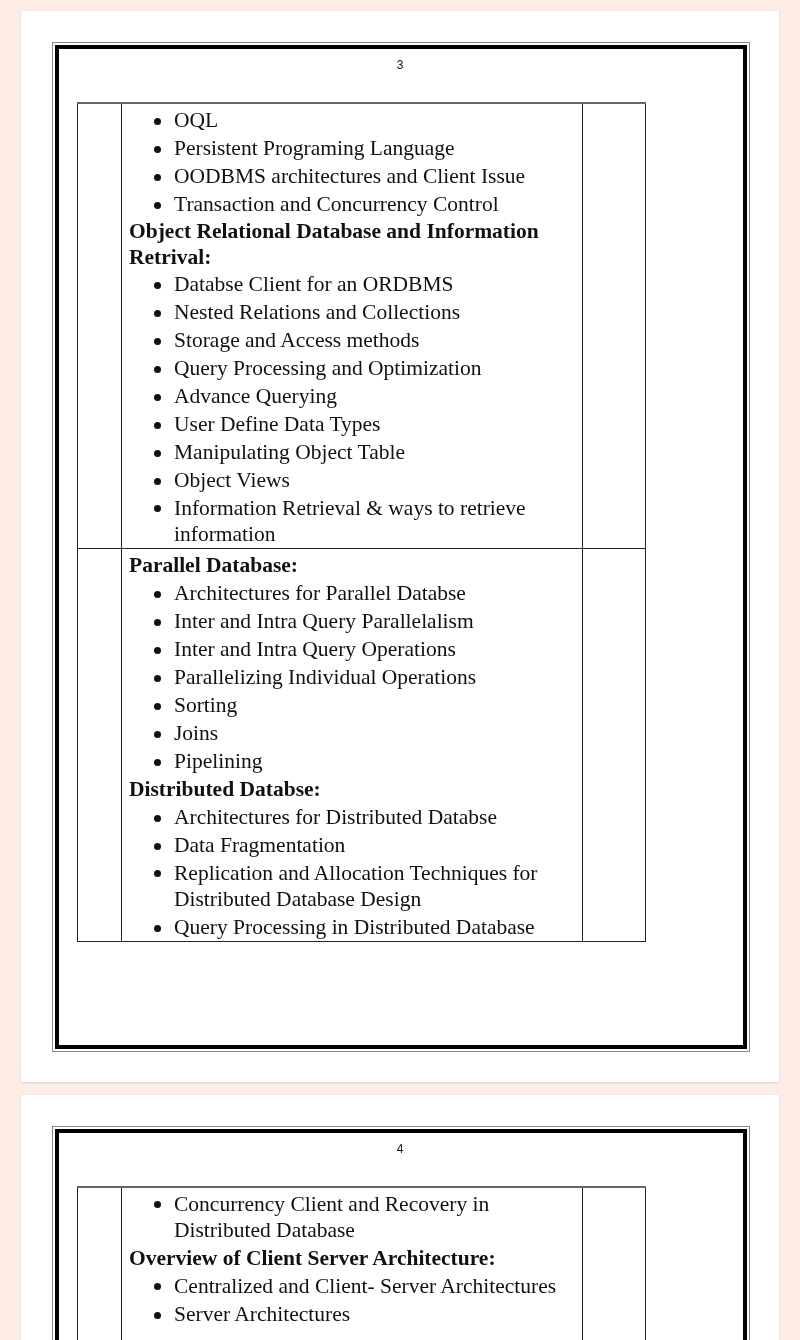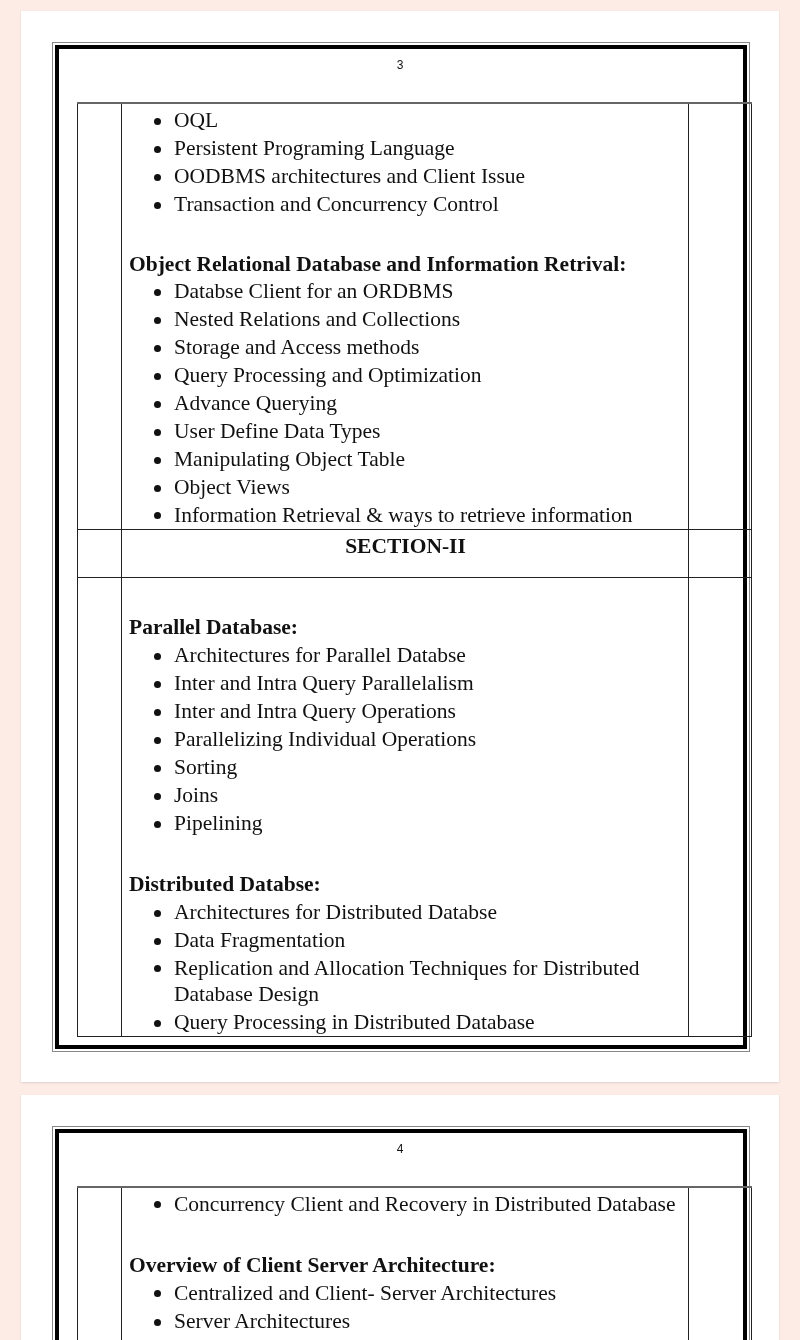--- a/index.html
+++ b/index.html
@@ -32,40 +32,40 @@
   .page-1 .frame { top: 31px; height: 1008px; }
   .page-2 .frame { top: 31px; height: 400px; }
   .page-num {
     position: absolute; left: 0; right: 0; top: 16px;
     text-align: center;
     font-family: "Liberation Sans", sans-serif;
     font-size: 12px;
   }
   table.syl {
     position: absolute; left: 56px;
-    width: 675px;
+    width: 569px;
     border-collapse: collapse;
     table-layout: fixed;
   }
   .page-1 table.syl { top: 54px; }
   .page-2 table.syl { top: 54px; }
   table.syl td {
     border: 1px solid #222;
     vertical-align: top;
     padding: 0;
   }
   table.syl tr.row-top td { border-top: 2px solid #666; }
   td.c1 { width: 43px; }
   td.c3 { width: 62px; }
   td.c2 {
     padding: 2px 6px 0 7px !important;
     font-size: 21.5px;
     line-height: 28px;
   }
-  .heading { font-weight: bold; margin-top: 33px; }
+  .heading { font-weight: bold; }
   ul.items { list-style: none; margin: 0; padding: 0; }
   ul.items li {
     position: relative;
     padding-left: 45px;
     line-height: 28px;
   }
   ul.items li.wrap { line-height: 26px; padding-top: 1px; padding-bottom: 1px; }
   ul.items li::before {
     content: "";
     position: absolute; left: 25px; top: 12px;
@@ -106,25 +106,20 @@
           <li>Nested Relations and Collections</li>
           <li>Storage and Access methods</li>
           <li>Query Processing and Optimization</li>
           <li>Advance Querying</li>
           <li>User Define Data Types</li>
           <li>Manipulating Object Table</li>
           <li>Object Views</li>
           <li class="wrap">Information Retrieval &amp; ways to retrieve information</li>
         </ul>
       </td>
-      <td class="c3"></td>
-    </tr>
-    <tr class="row-section">
-      <td class="c1"></td>
-      <td class="c2 section-cell">SECTION-II</td>
       <td class="c3"></td>
     </tr>
     <tr>
       <td class="c1"></td>
       <td class="c2">
         <div class="heading">Parallel Database:</div>
         <ul class="items">
           <li>Architectures for Parallel Databse</li>
           <li>Inter and Intra Query Parallelalism</li>
           <li>Inter and Intra Query Operations</li>

